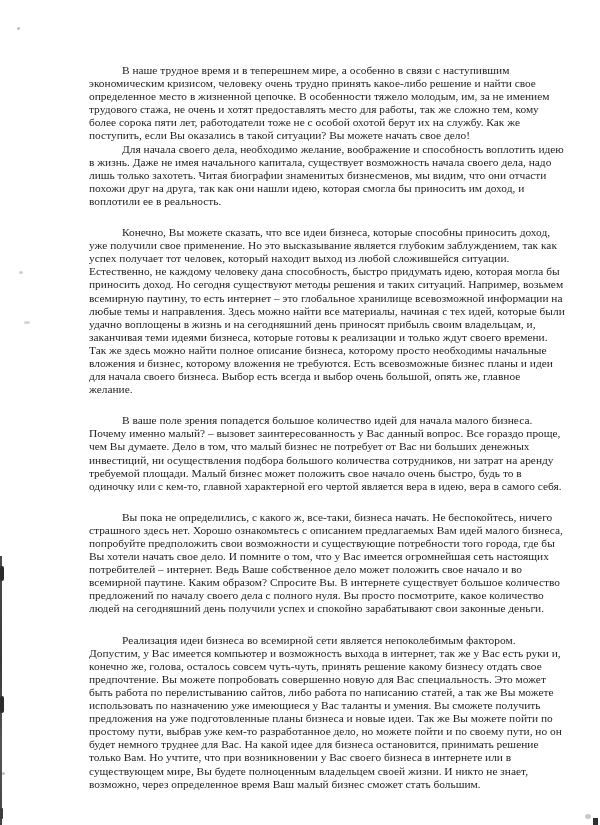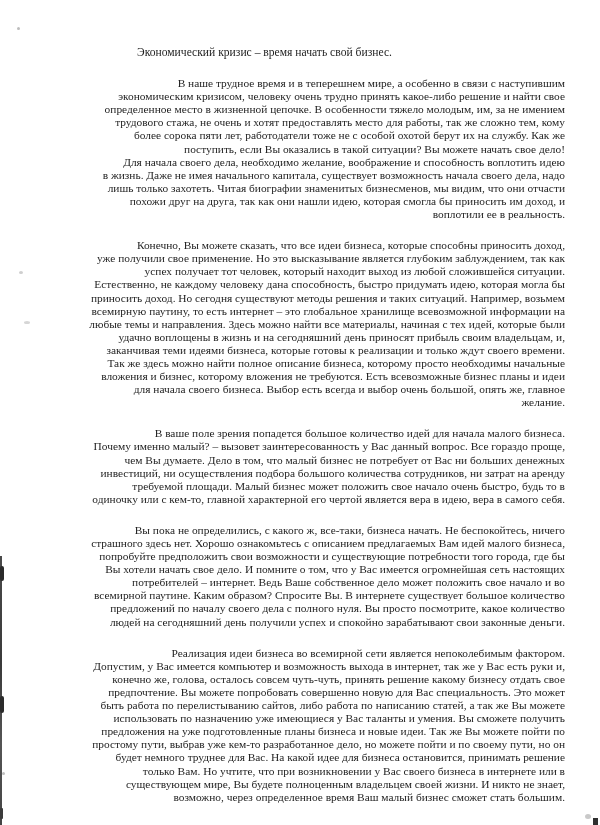--- a/index.html
+++ b/index.html
@@ -28,21 +28,20 @@
     filter: blur(0.3px);
   }
   .doc-title {
     margin: 0 0 0 48px;
     font-size: 11.6px;
     font-weight: normal;
   }
   .para {
     margin: 0;
     text-indent: 33px;
-    text-align: right;
   }
   .para.first {
     margin-top: 18px;
   }
   .para.gap {
     margin-top: 18px;
   }
   
   .artifact {
     position: absolute;
@@ -62,21 +61,20 @@
   .speck-2 { left: 19px; top: 271px; width: 4px; height: 3px; background: #cfcfcf; border-radius: 50%; }
   .speck-3 { left: 24px; top: 321px; width: 6px; height: 3px; background: #d6d6d6; border-radius: 50%; }
   .speck-4 { left: 2px; top: 772px; width: 3px; height: 3px; background: #bfbfbf; border-radius: 50%; }
 </style>
 </head>
 <body>
 
 <div class="page">
 
   <div class="doc">
-    <p class="doc-title">Экономический кризис – время начать свой бизнес.</p>
 
     <p class="para first">В наше трудное время и в теперешнем мире, а особенно в связи с наступившим экономическим кризисом, человеку очень трудно принять какое-либо решение и найти свое определенное место в жизненной цепочке. В особенности тяжело молодым, им, за не имением трудового стажа, не очень и хотят предоставлять место для работы, так же сложно тем, кому более сорока пяти лет, работодатели тоже не с особой охотой берут их на службу. Как же поступить, если Вы оказались в такой ситуации? Вы можете начать свое дело!</p>
 
     <p class="para">Для начала своего дела, необходимо желание, воображение и способность воплотить идею в жизнь. Даже не имея начального капитала, существует возможность начала своего дела, надо лишь только захотеть. Читая биографии знаменитых бизнесменов, мы видим, что они отчасти похожи друг на друга, так как они нашли идею, которая смогла бы приносить им доход, и воплотили ее в реальность.</p>
 
     <p class="para gap">Конечно, Вы можете сказать, что все идеи бизнеса, которые способны приносить доход, уже получили свое применение. Но это высказывание является глубоким заблуждением, так как успех получает тот человек, который находит выход из любой сложившейся ситуации. Естественно, не каждому человеку дана способность, быстро придумать идею, которая могла бы приносить доход. Но сегодня существуют методы решения и таких ситуаций. Например, возьмем всемирную паутину, то есть интернет – это глобальное хранилище всевозможной информации на любые темы и направления. Здесь можно найти все материалы, начиная с тех идей, которые были удачно воплощены в жизнь и на сегодняшний день приносят прибыль своим владельцам, и, заканчивая теми идеями бизнеса, которые готовы к реализации и только ждут своего времени. Так же здесь можно найти полное описание бизнеса, которому просто необходимы начальные вложения и бизнес, которому вложения не требуются. Есть всевозможные бизнес планы и идеи для начала своего бизнеса. Выбор есть всегда и выбор очень большой, опять же, главное желание.</p>
 
     <p class="para gap">В ваше поле зрения попадется большое количество идей для начала малого бизнеса. Почему именно малый? – вызовет заинтересованность у Вас данный вопрос. Все гораздо проще, чем Вы думаете. Дело в том, что малый бизнес не потребует от Вас ни больших денежных инвестиций, ни осуществления подбора большого количества сотрудников, ни затрат на аренду требуемой площади. Малый бизнес может положить свое начало очень быстро, будь то в одиночку или с кем-то, главной характерной его чертой является вера в идею, вера в самого себя.</p>
 
     <p class="para gap">Вы пока не определились, с какого ж, все-таки, бизнеса начать. Не беспокойтесь, ничего страшного здесь нет. Хорошо ознакомьтесь с описанием предлагаемых Вам идей малого бизнеса, попробуйте предположить свои возможности и существующие потребности того города, где бы Вы хотели начать свое дело. И помните о том, что у Вас имеется огромнейшая сеть настоящих потребителей – интернет. Ведь Ваше собственное дело может положить свое начало и во всемирной паутине. Каким образом? Спросите Вы. В интернете существует большое количество предложений по началу своего дела с полного нуля. Вы просто посмотрите, какое количество людей на сегодняшний день получили успех и спокойно зарабатывают свои законные деньги.</p>

